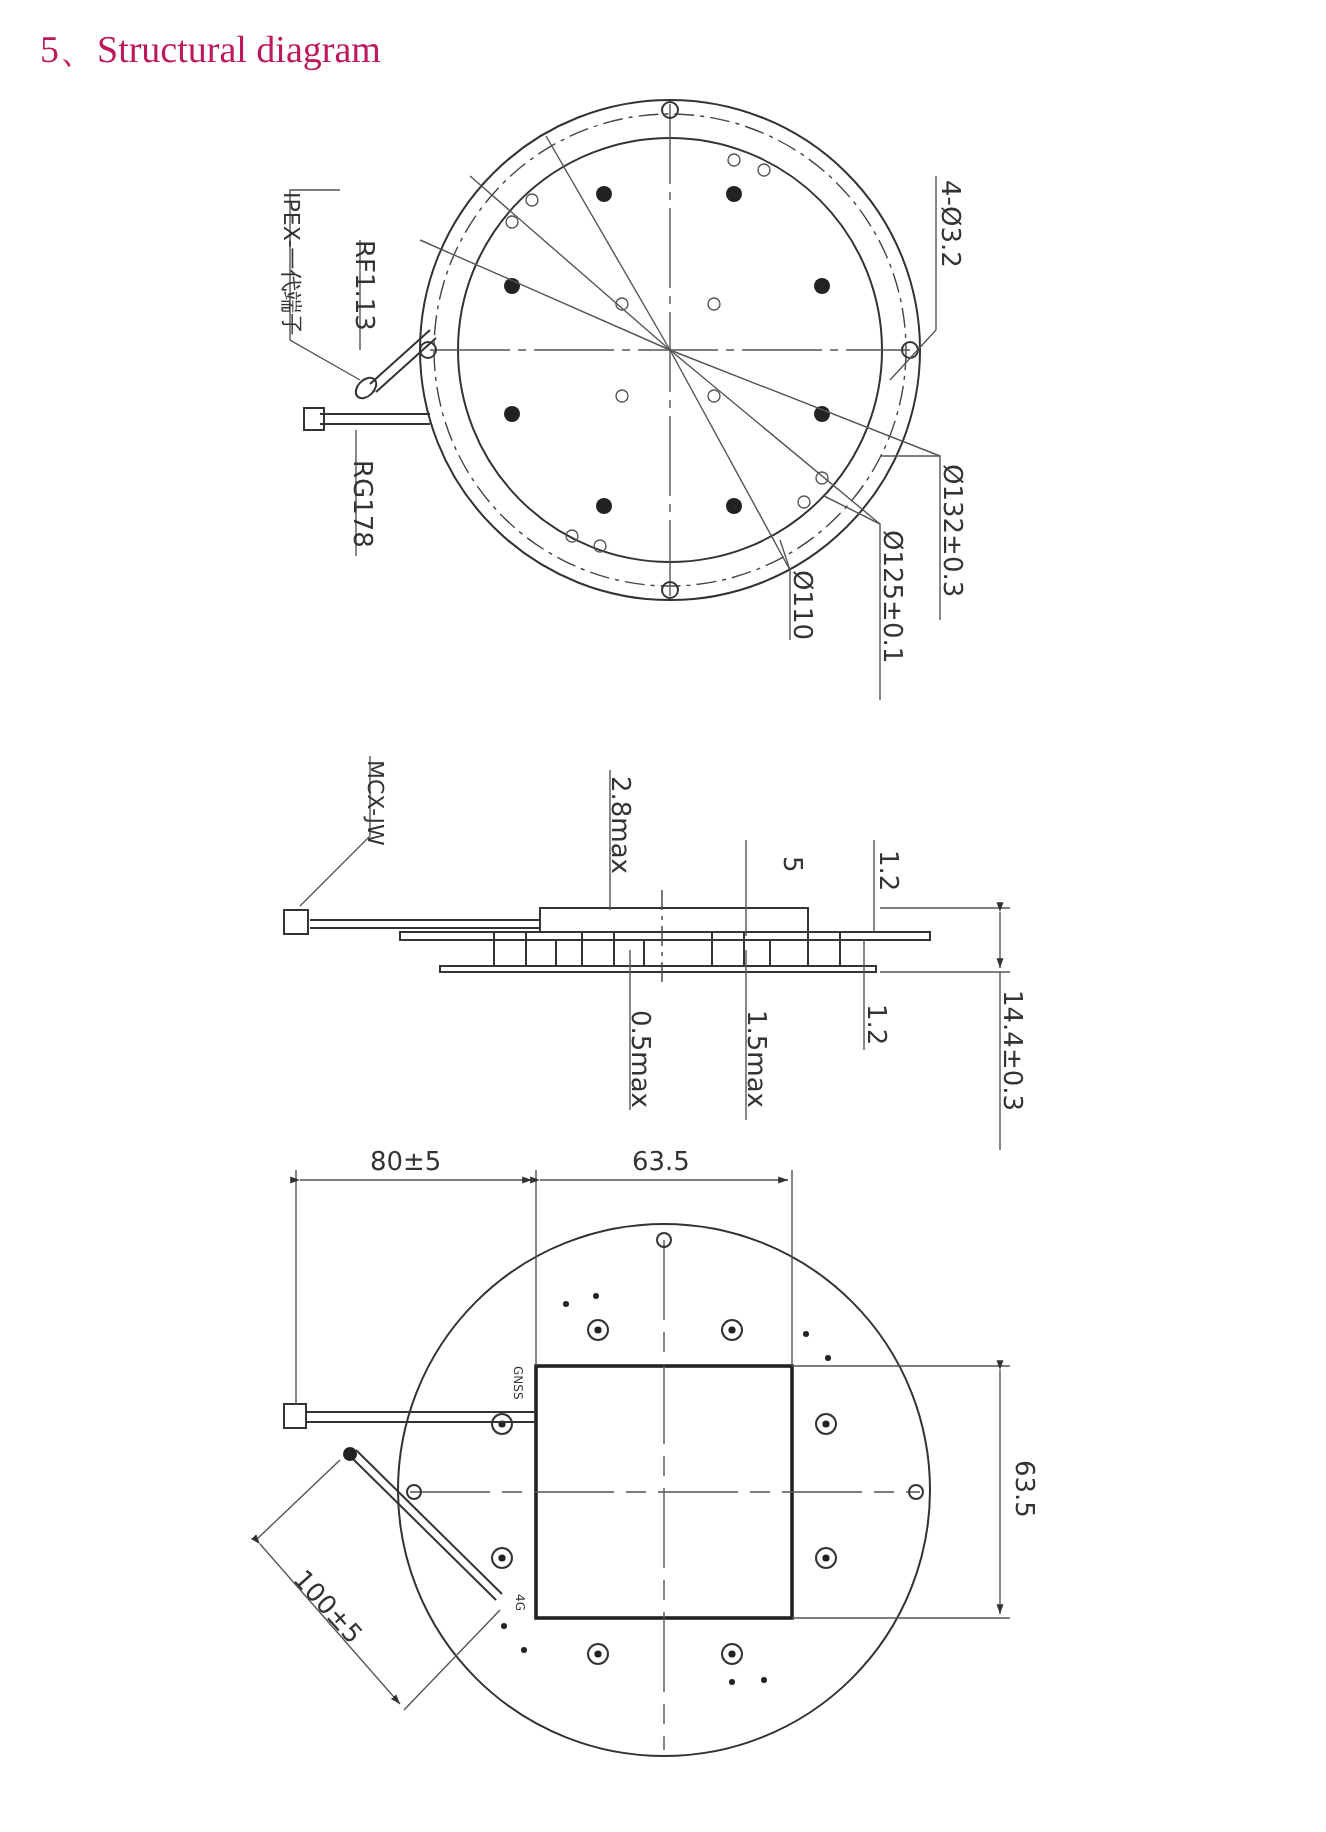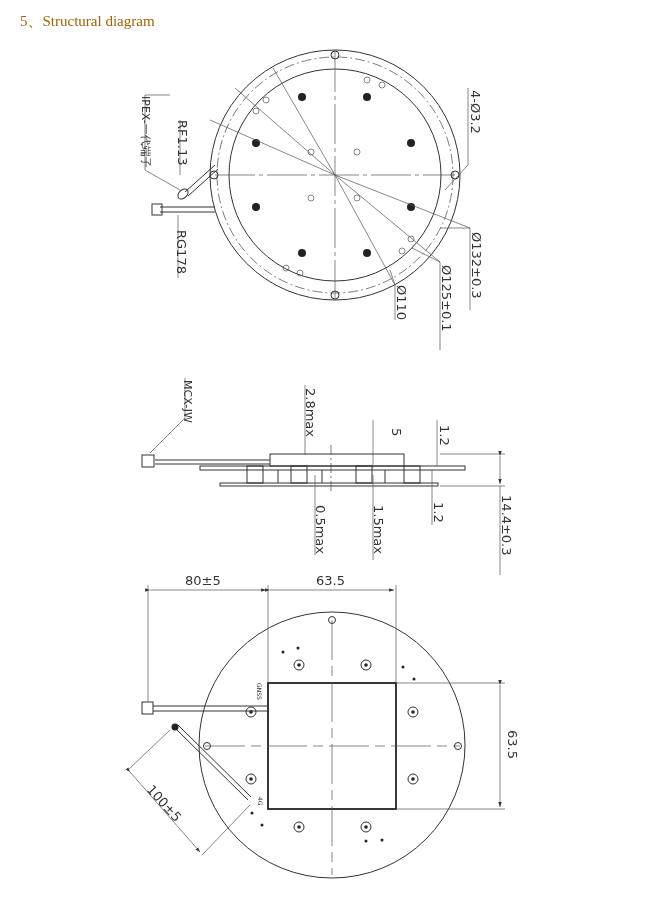--- a/index.html
+++ b/index.html
@@ -1,18 +1,18 @@
 <!DOCTYPE html>
 <html><head>
 <meta charset="utf-8">
 <style>
   html, body { margin:0; padding:0; background:#ffffff; }
   body { width:663px; height:916px; position:relative; overflow:hidden;
          font-family: "Liberation Serif", "DejaVu Serif", serif; color:#222; }
-  .title { position:absolute; left:20px; top:12px; font-size:15px; color:#a16207; }
+  .title { position:absolute; left:20px; top:12px; font-size:19px; color:#be185d; }
   svg { position:absolute; left:0; top:0; }
   .ln { stroke:#333; fill:none; stroke-width:1; }
   .thin { stroke:#555; fill:none; stroke-width:0.7; }
   .thick { stroke:#222; fill:none; stroke-width:1.8; }
   .dash { stroke:#444; fill:none; stroke-width:0.7; stroke-dasharray:10 3 2 3; }
   .dim { font-family:"DejaVu Sans", sans-serif; font-size:13px; fill:#333; }
   .dims { font-family:"DejaVu Sans", sans-serif; font-size:11px; fill:#333; }
   .tiny { font-family:"DejaVu Sans", sans-serif; font-size:6px; fill:#333; }
 </style>
 </head>

